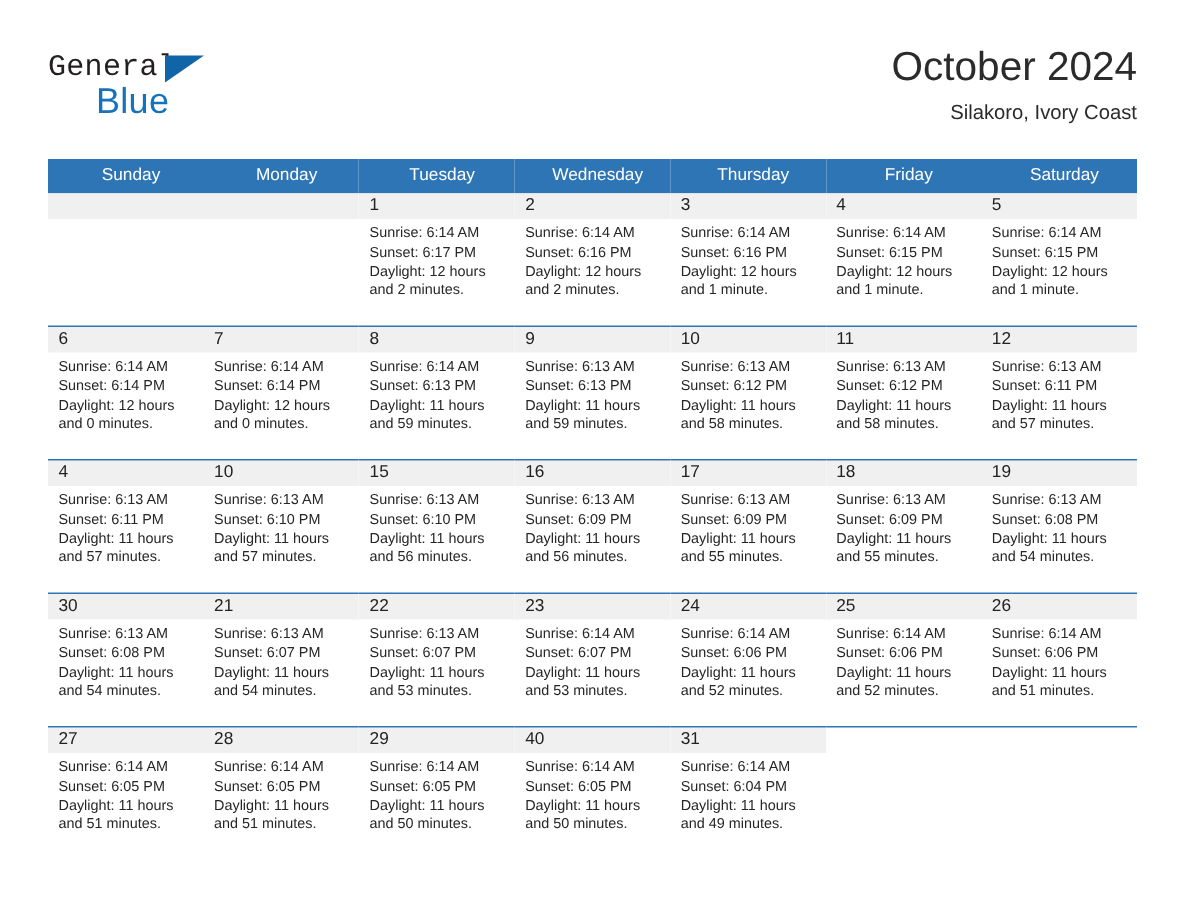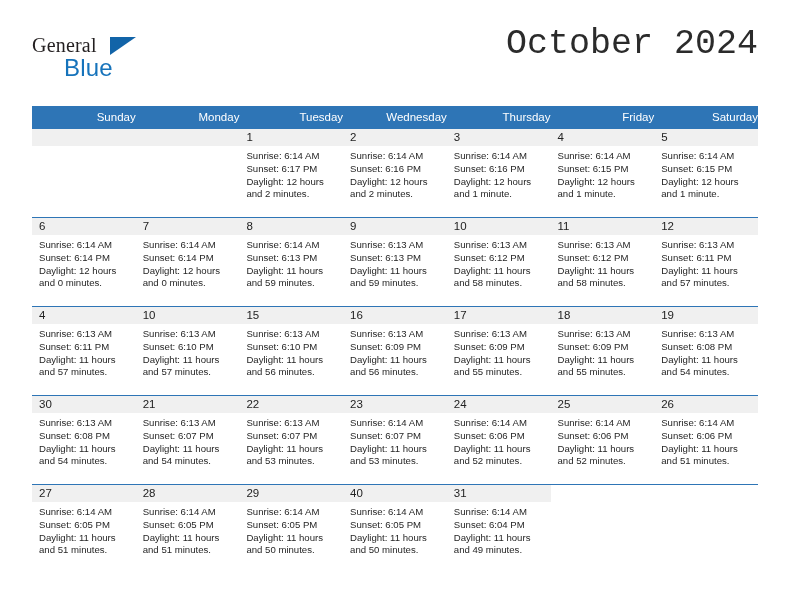--- a/index.html
+++ b/index.html
@@ -36,21 +36,21 @@
     width: 130px;
     height: 54px;
   }
   .brand-general {
     position: absolute;
     left: 0;
     top: 0;
     font-size: 20px;
     letter-spacing: 0.2px;
     color: #231f20;
-    font-family: Liberation Serif, serif;
+    font-family: Liberation Mono, monospace;
   }
   .brand-blue {
     position: absolute;
     left: 32px;
     top: 20px;
     font-size: 24px;
     letter-spacing: 0.2px;
     color: #1673bb;
     font-family: "Liberation Sans", sans-serif;
   }
@@ -64,26 +64,25 @@
     border-right: 26px solid transparent;
   }
 
   .title-block {
     position: absolute;
     right: 0;
     top: 0;
     text-align: right;
   }
   .cal-title {
-    font-size: 35px;
+    font-size: 27px;
     font-weight: normal;
     color: #2b2b2b;
     line-height: 32px;
     white-space: nowrap;
-    font-family: Liberation Mono, monospace;
   }
   .cal-subtitle {
     margin-top: 7px;
     font-size: 13.5px;
     color: #2b2b2b;
     line-height: 16px;
     white-space: nowrap;
   }
 
   
@@ -93,21 +92,21 @@
     top: 106px;
     width: 726px;
     border-collapse: collapse;
     table-layout: fixed;
   }
   .calendar th {
     background: #2e75b6;
     color: #ffffff;
     font-size: 11.5px;
     font-weight: normal;
-    text-align: right;
+    text-align: center;
     padding: 5px 0 5px 7px;
     height: 11px;
     line-height: 13px;
   }
   .calendar td {
     vertical-align: top;
     padding: 0;
     width: 103.71px;
     border-top: 1px solid #2e75b6;
     background: #ffffff;
@@ -160,20 +159,21 @@
   <div class="header">
 
     <div class="brand">
       <span class="brand-general">General</span>
       <span class="brand-triangle"></span>
       <span class="brand-blue">Blue</span>
     </div>
 
     <div class="title-block">
       <div class="cal-title">October 2024</div>
+      <div class="cal-subtitle">Silakoro, Ivory Coast</div>
     </div>
 
   </div>
 
   <table class="calendar">
     <thead>
       <tr id="weekday-row">
           <th>Sunday</th>
           <th>Monday</th>
           <th>Tuesday</th>

